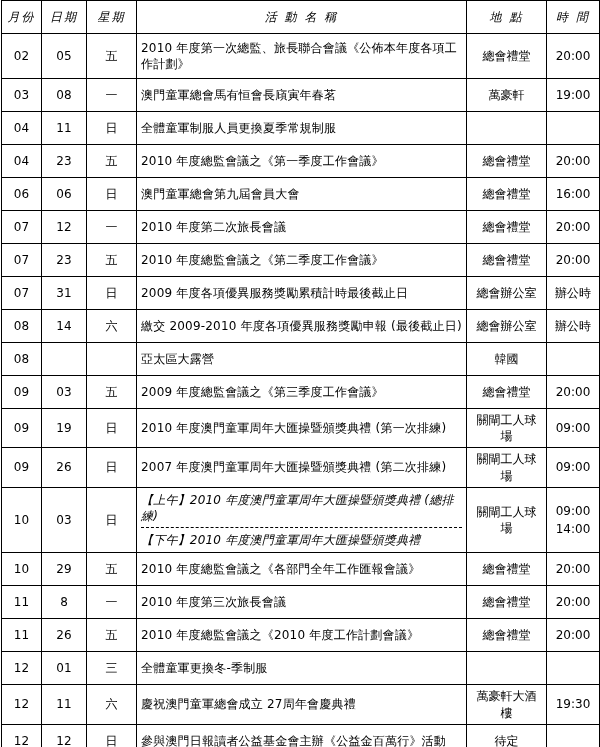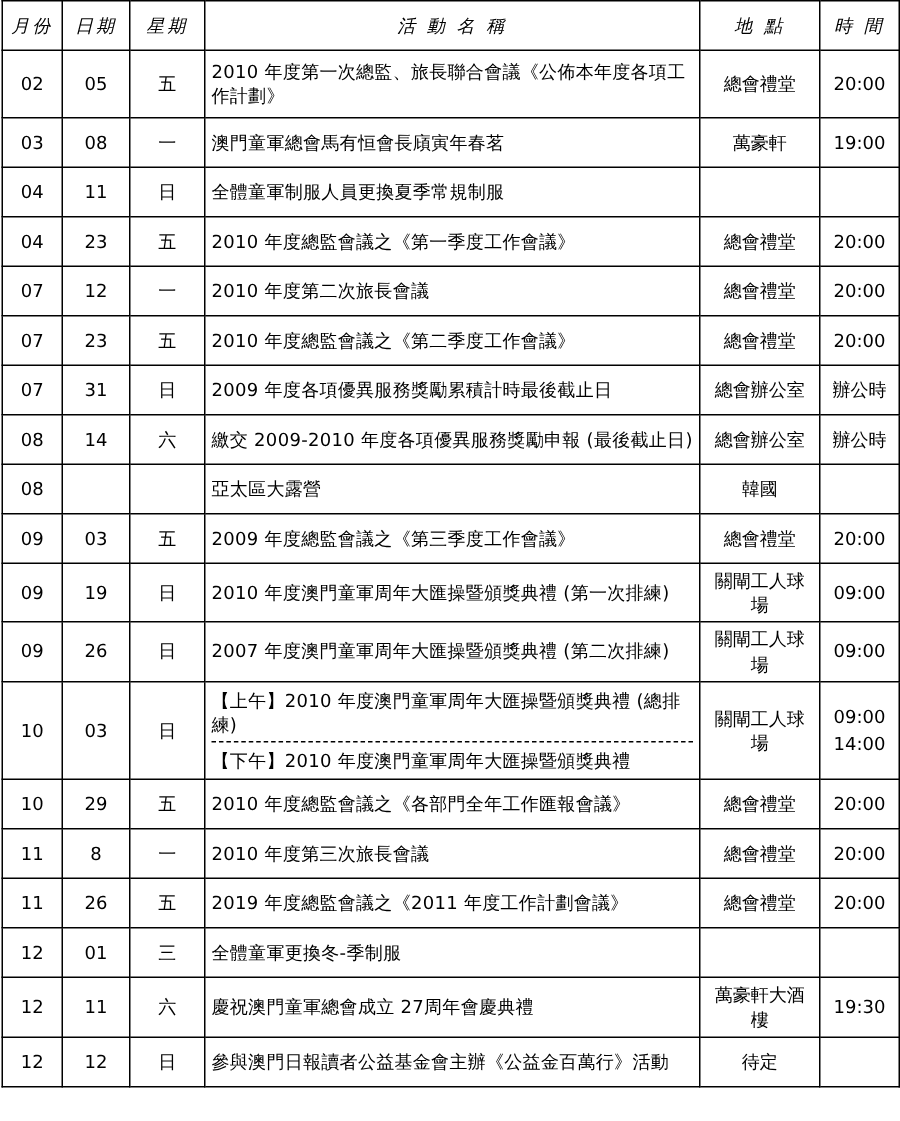--- a/index.html
+++ b/index.html
@@ -56,20 +56,21 @@
     padding-left: 6px;
     letter-spacing: 0.2px;
   }
   tr.r-tall td { height: 38px; }
   tr.r-normal td { height: 26px; }
   tr.r-xtall td { height: 50px; }
 
   .split {
     display: block;
     padding: 1px 0;
+    font-style: italic;
   }
   .split.top {
     border-bottom: 1px dashed #000000;
     padding-bottom: 3px;
     margin-bottom: 3px;
   }
   .time-stack span {
     display: block;
     line-height: 1.5;
   }
@@ -124,20 +125,28 @@
         </tr>
         <tr class="r-normal">
           <td class="month">04</td>
           <td class="date">23</td>
           <td class="week">五</td>
           <td class="title">2010 年度總監會議之《第一季度工作會議》</td>
           <td class="place">總會禮堂</td>
           <td class="time">20:00</td>
         </tr>
         <tr class="r-normal">
+          <td class="month">06</td>
+          <td class="date">06</td>
+          <td class="week">日</td>
+          <td class="title">澳門童軍總會第九屆會員大會</td>
+          <td class="place">總會禮堂</td>
+          <td class="time">16:00</td>
+        </tr>
+        <tr class="r-normal">
           <td class="month">07</td>
           <td class="date">12</td>
           <td class="week">一</td>
           <td class="title">2010 年度第二次旅長會議</td>
           <td class="place">總會禮堂</td>
           <td class="time">20:00</td>
         </tr>
         <tr class="r-normal">
           <td class="month">07</td>
           <td class="date">23</td>
@@ -221,21 +230,21 @@
           <td class="date">8</td>
           <td class="week">一</td>
           <td class="title">2010 年度第三次旅長會議</td>
           <td class="place">總會禮堂</td>
           <td class="time">20:00</td>
         </tr>
         <tr class="r-normal">
           <td class="month">11</td>
           <td class="date">26</td>
           <td class="week">五</td>
-          <td class="title">2019 年度總監會議之《2011 年度工作計劃會議》</td>
+          <td class="title">2010 年度總監會議之《2010 年度工作計劃會議》</td>
           <td class="place">總會禮堂</td>
           <td class="time">20:00</td>
         </tr>
         <tr class="r-normal">
           <td class="month">12</td>
           <td class="date">01</td>
           <td class="week">三</td>
           <td class="title">全體童軍更換冬-季制服</td>
           <td class="place"></td>
           <td class="time"></td>

